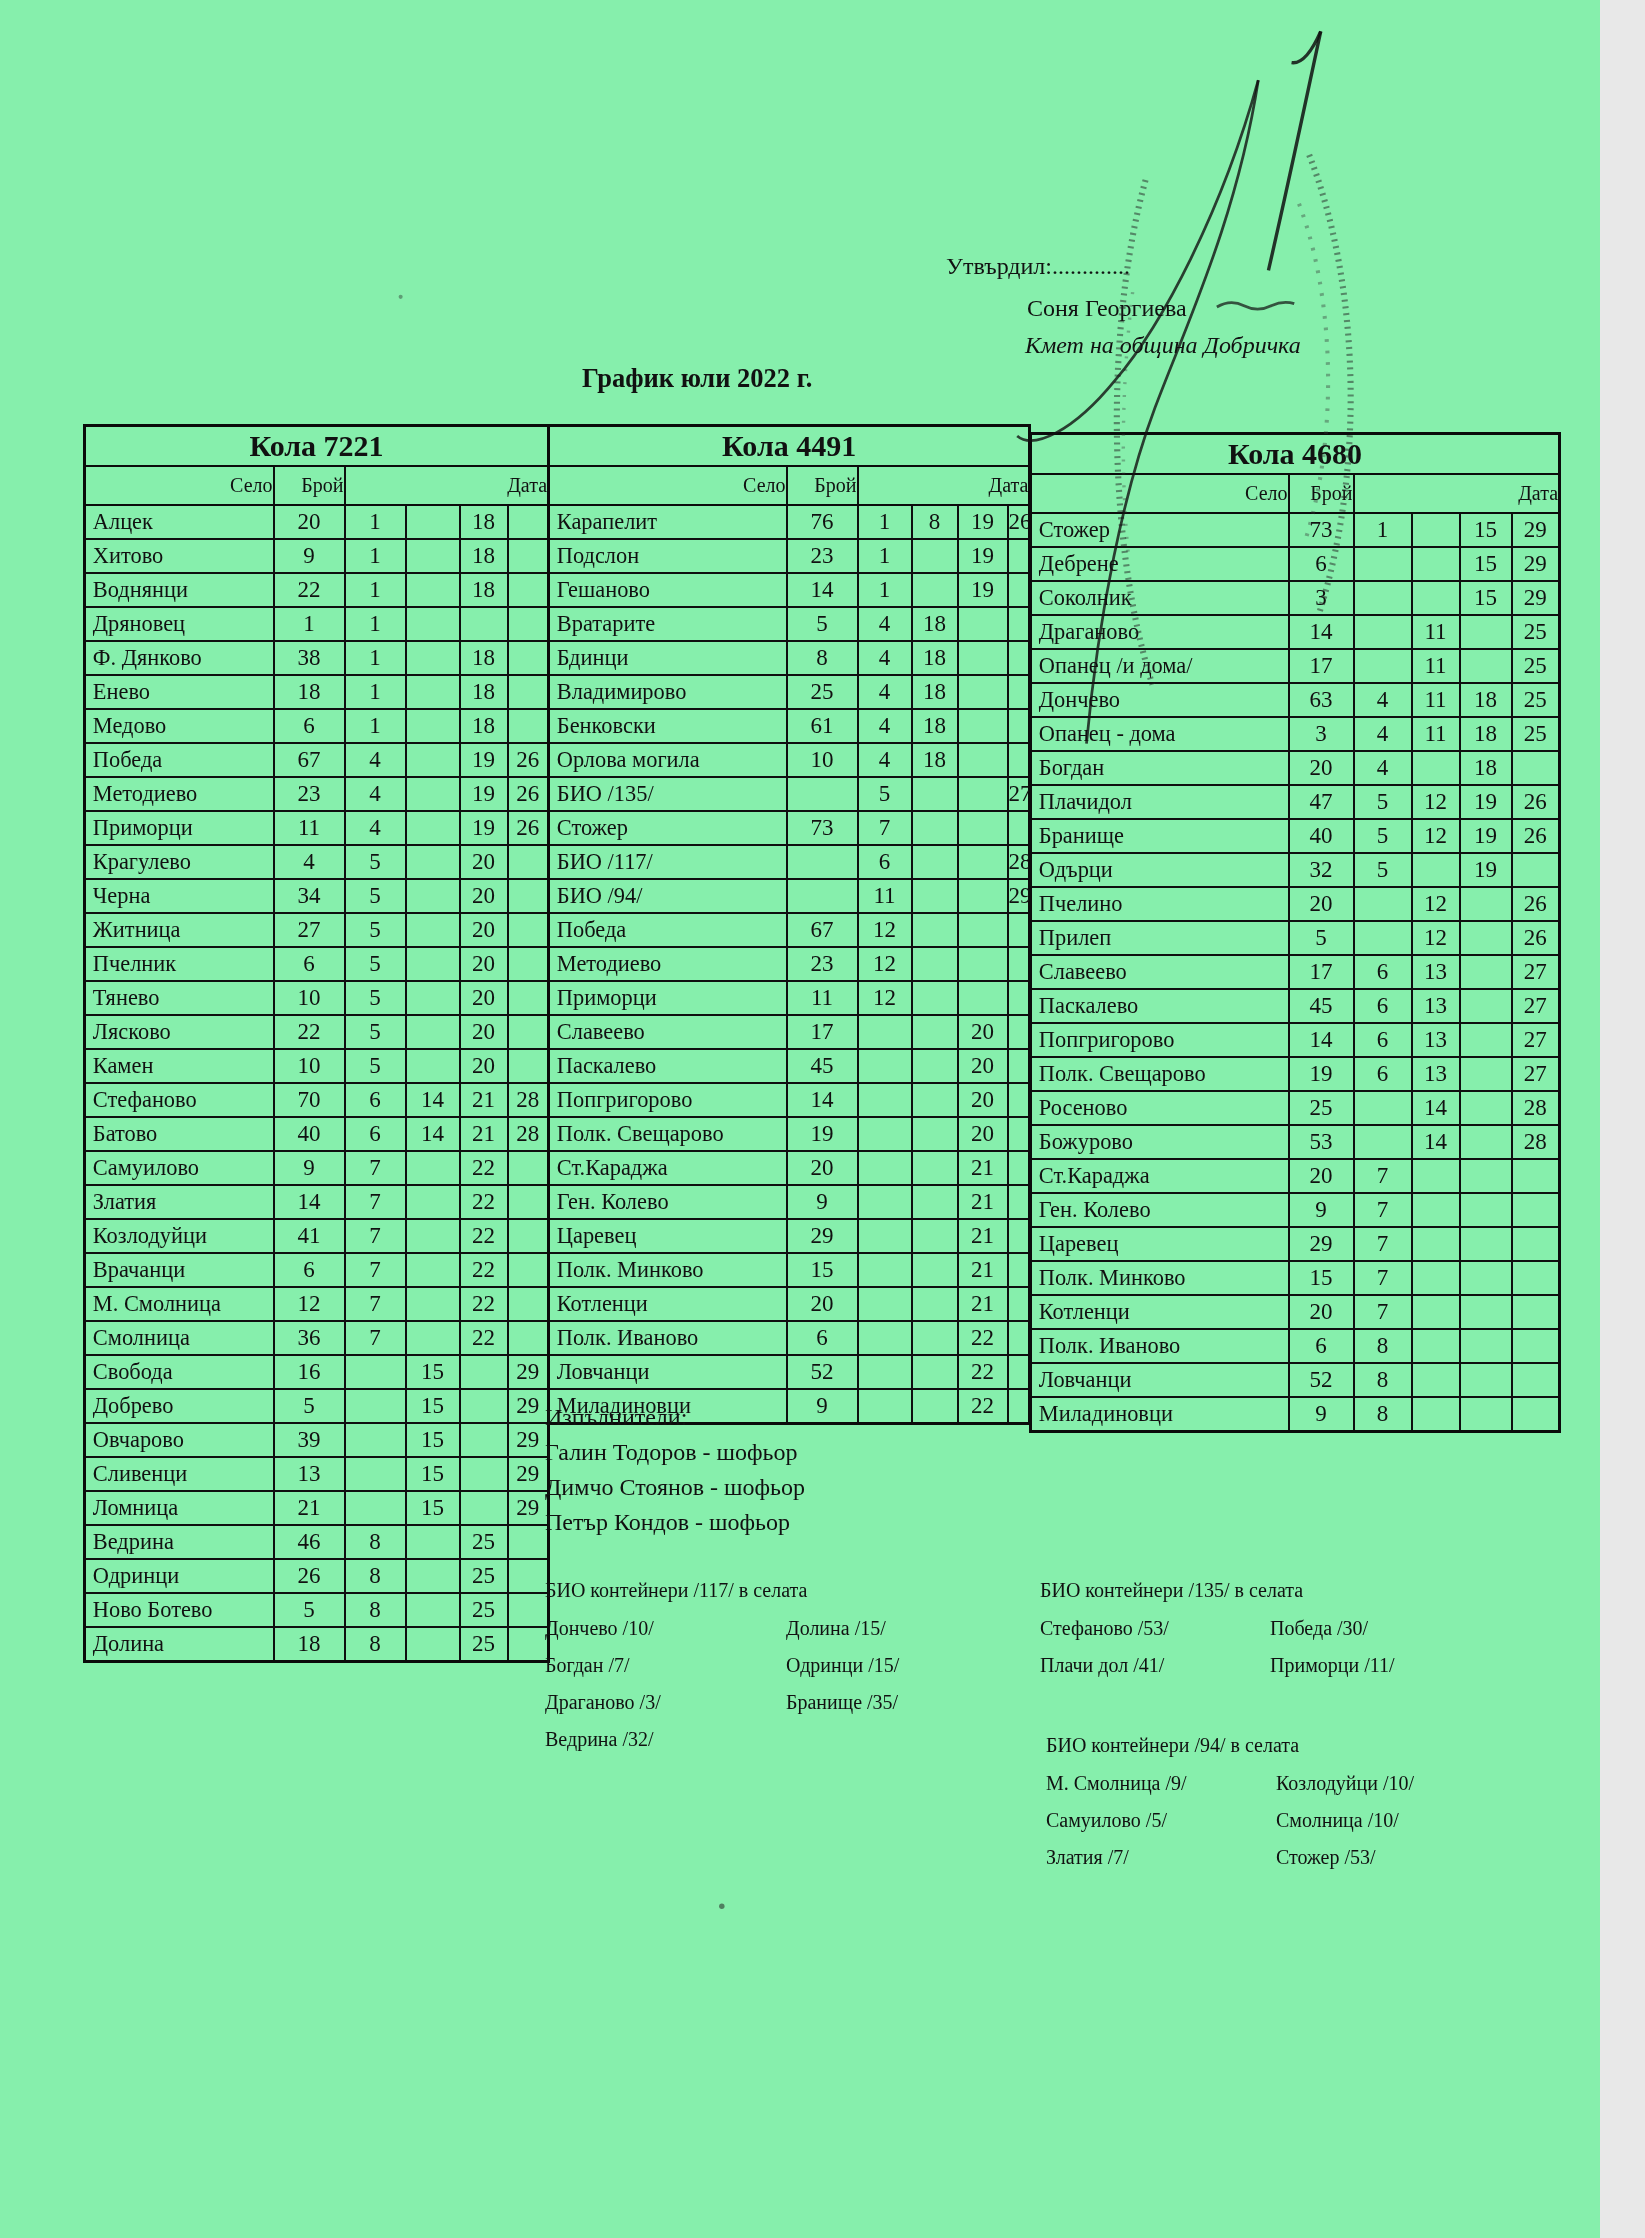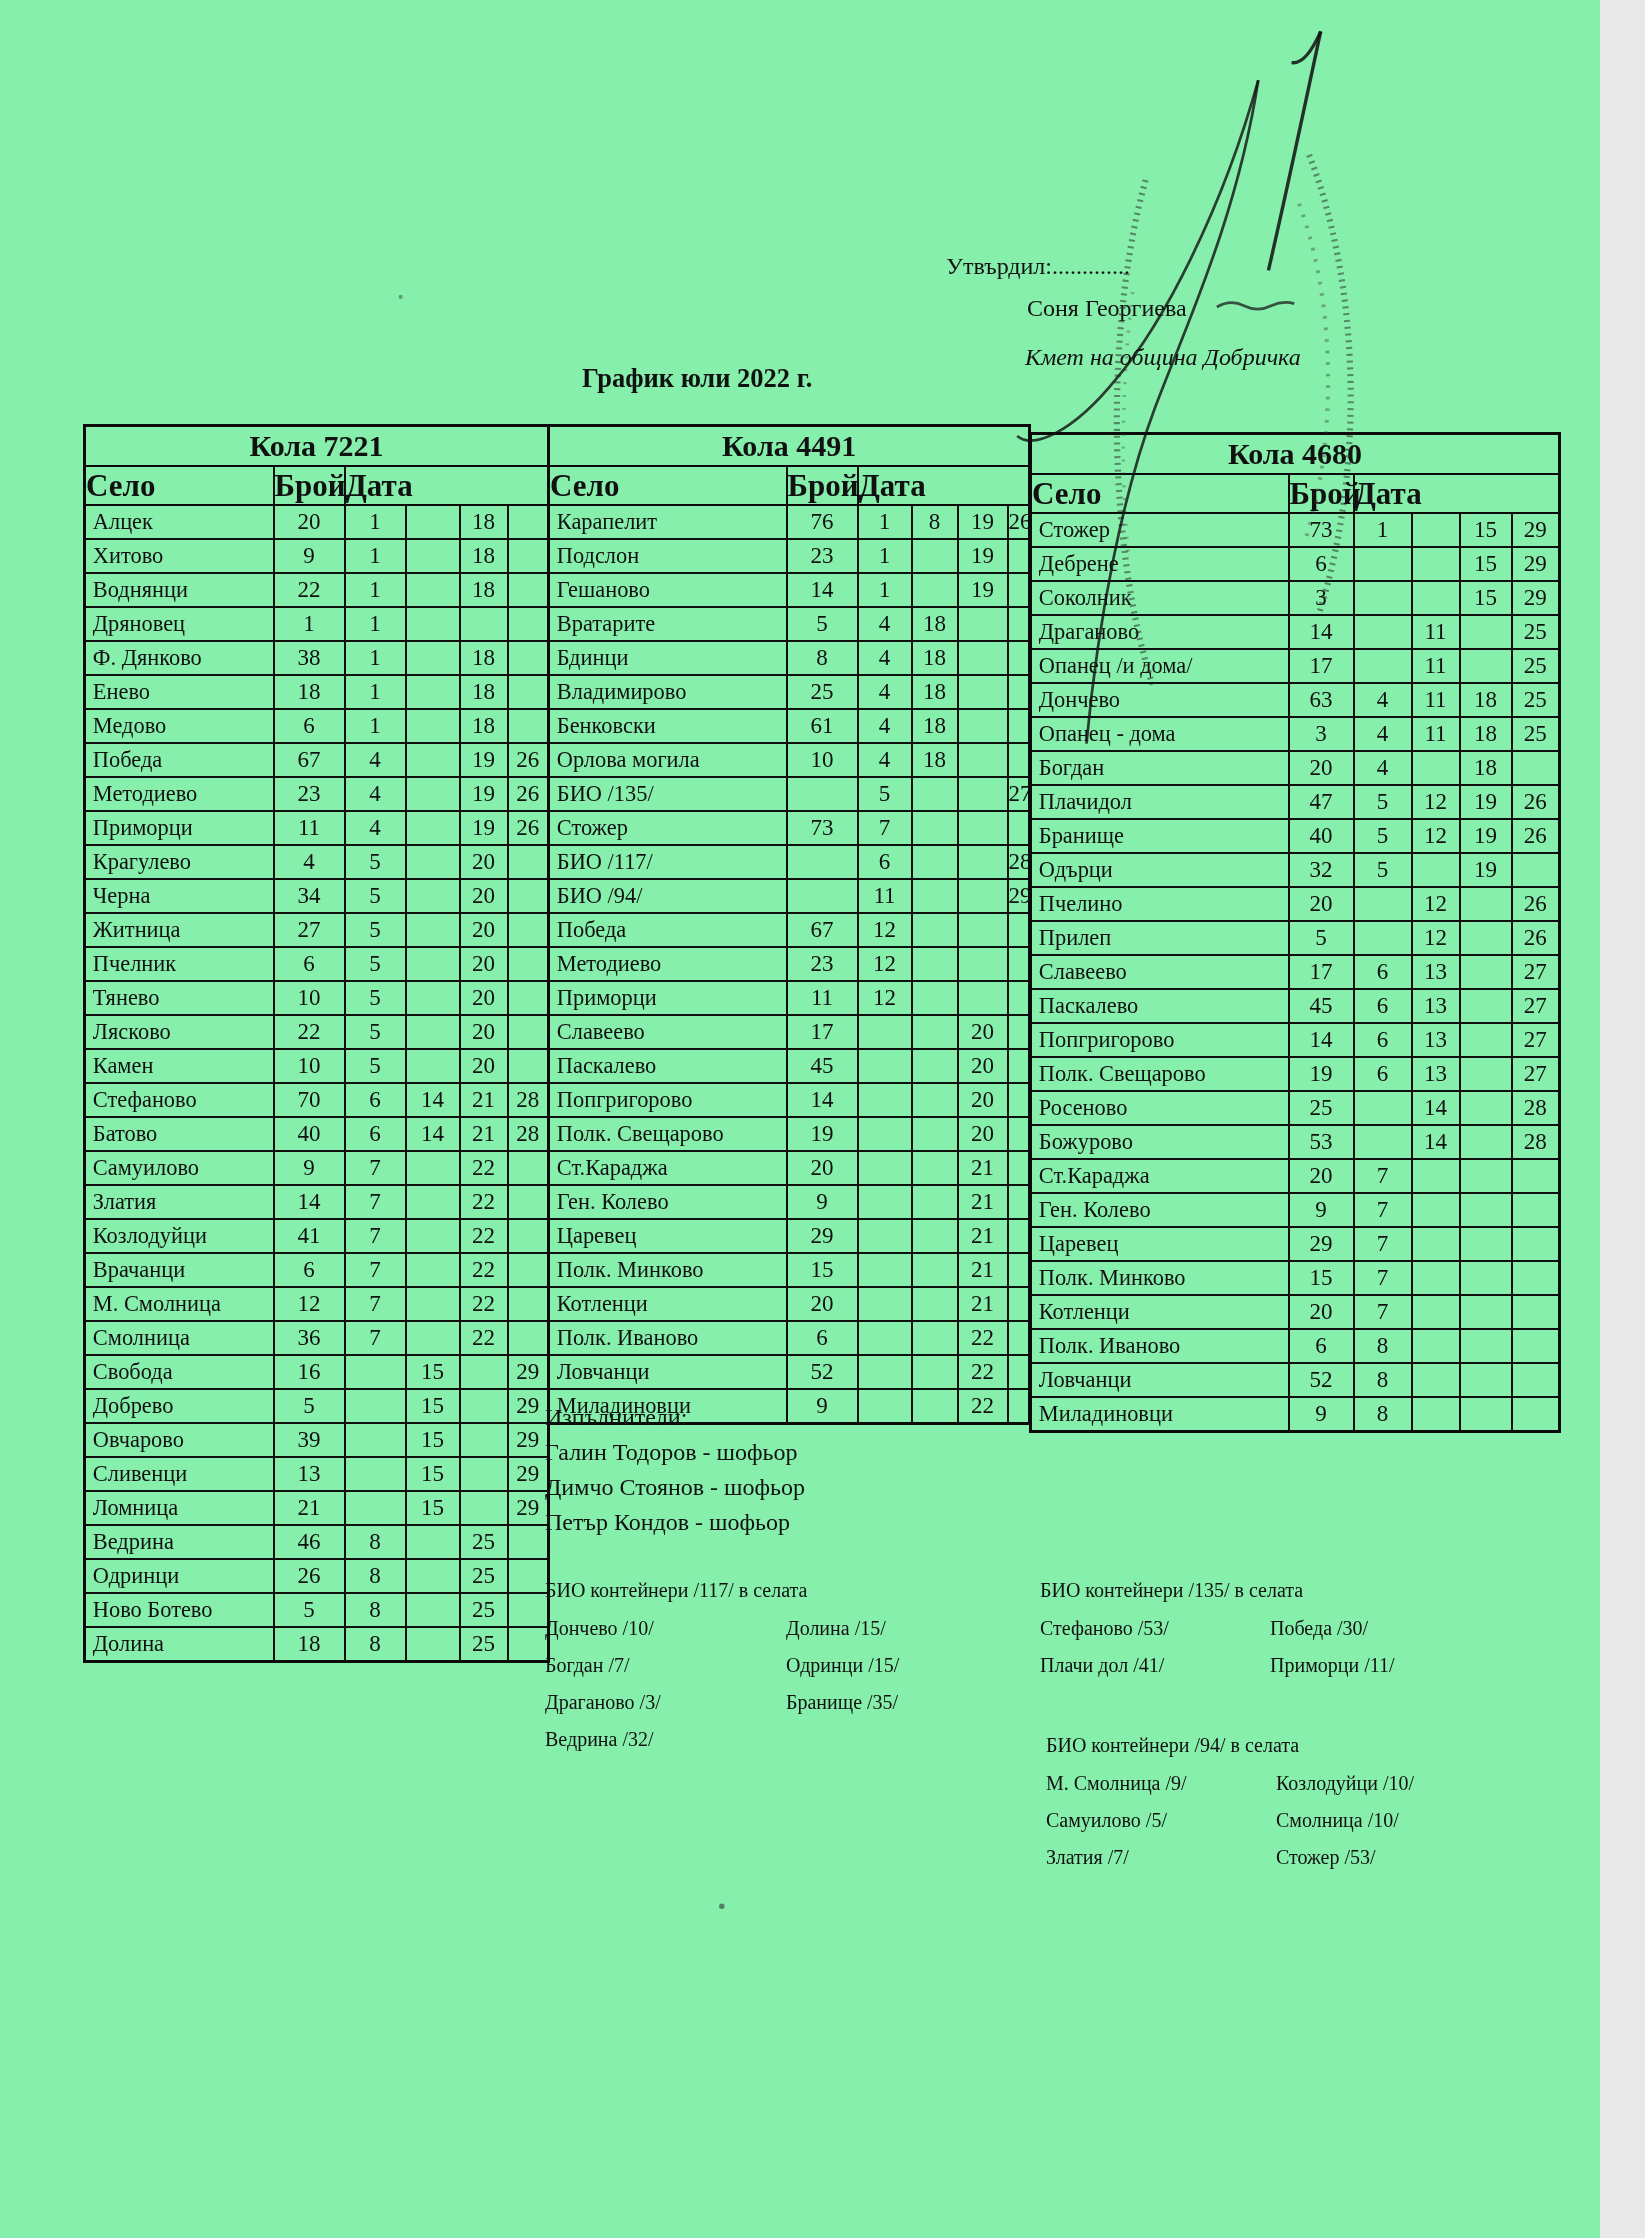--- a/index.html
+++ b/index.html
@@ -16,21 +16,21 @@
 
   table.sched{
     position:absolute;border-collapse:collapse;table-layout:fixed;
     border:3.4px solid #0b0b0b;background:transparent;
   }
   table.sched th, table.sched td{
     border:2px solid #0f0f0f;padding:0;overflow:visible;white-space:nowrap;
     vertical-align:middle;
   }
   table.sched th.car{font-size:30px;font-weight:bold;height:38px;text-align:center;border-bottom:2.7px solid #0b0b0b;}
-  table.sched tr.cols th{font-size:31px;font-weight:bold;height:37px;text-align:left;border-bottom:2.7px solid #0b0b0b;}
+  table.sched tr.cols th{font-size:20px;font-weight:normal;height:37px;text-align:right;border-bottom:2.7px solid #0b0b0b;}
   table.sched td{font-size:23px;height:32px;}
   table.sched td.v{text-align:left;padding-left:6.8px;font-size:22.4px;}
   table.sched td.c{text-align:center;}
   table.sched td.d{text-align:center;}
 
   .exec{font-size:24px;line-height:35px;}
   .bio{font-size:20px;}
   .bio .bio-title{height:38px;}
   .bio-row{display:flex;height:37px;}
   .bio0 .c1{width:241px;}
@@ -38,21 +38,21 @@
 
   svg.overlay{position:absolute;left:0;top:0;pointer-events:none;}
 </style>
 </head>
 <body>
 
 <div class="page">
 
   <div class="abs approval" style="left:946px;top:253px;">Утвърдил:.............</div>
   <div class="abs approver" style="left:1027px;top:295px;">Соня Георгиева</div>
-  <div class="abs approver-title" style="left:1025px;top:344px;">Кмет  на община Добричка</div>
+  <div class="abs approver-title" style="left:1025px;top:332px;">Кмет  на община Добричка</div>
 
   <div class="abs doc-title" style="left:540px;top:363px;">График юли 2022 г.</div>
 
   <table class="sched" style="left:83px;top:424px;width:464px;">
     <colgroup>
       <col style="width:189px">
         <col style="width:71px">
       <col style="width:61px">
         <col style="width:54px">
         <col style="width:48px">

